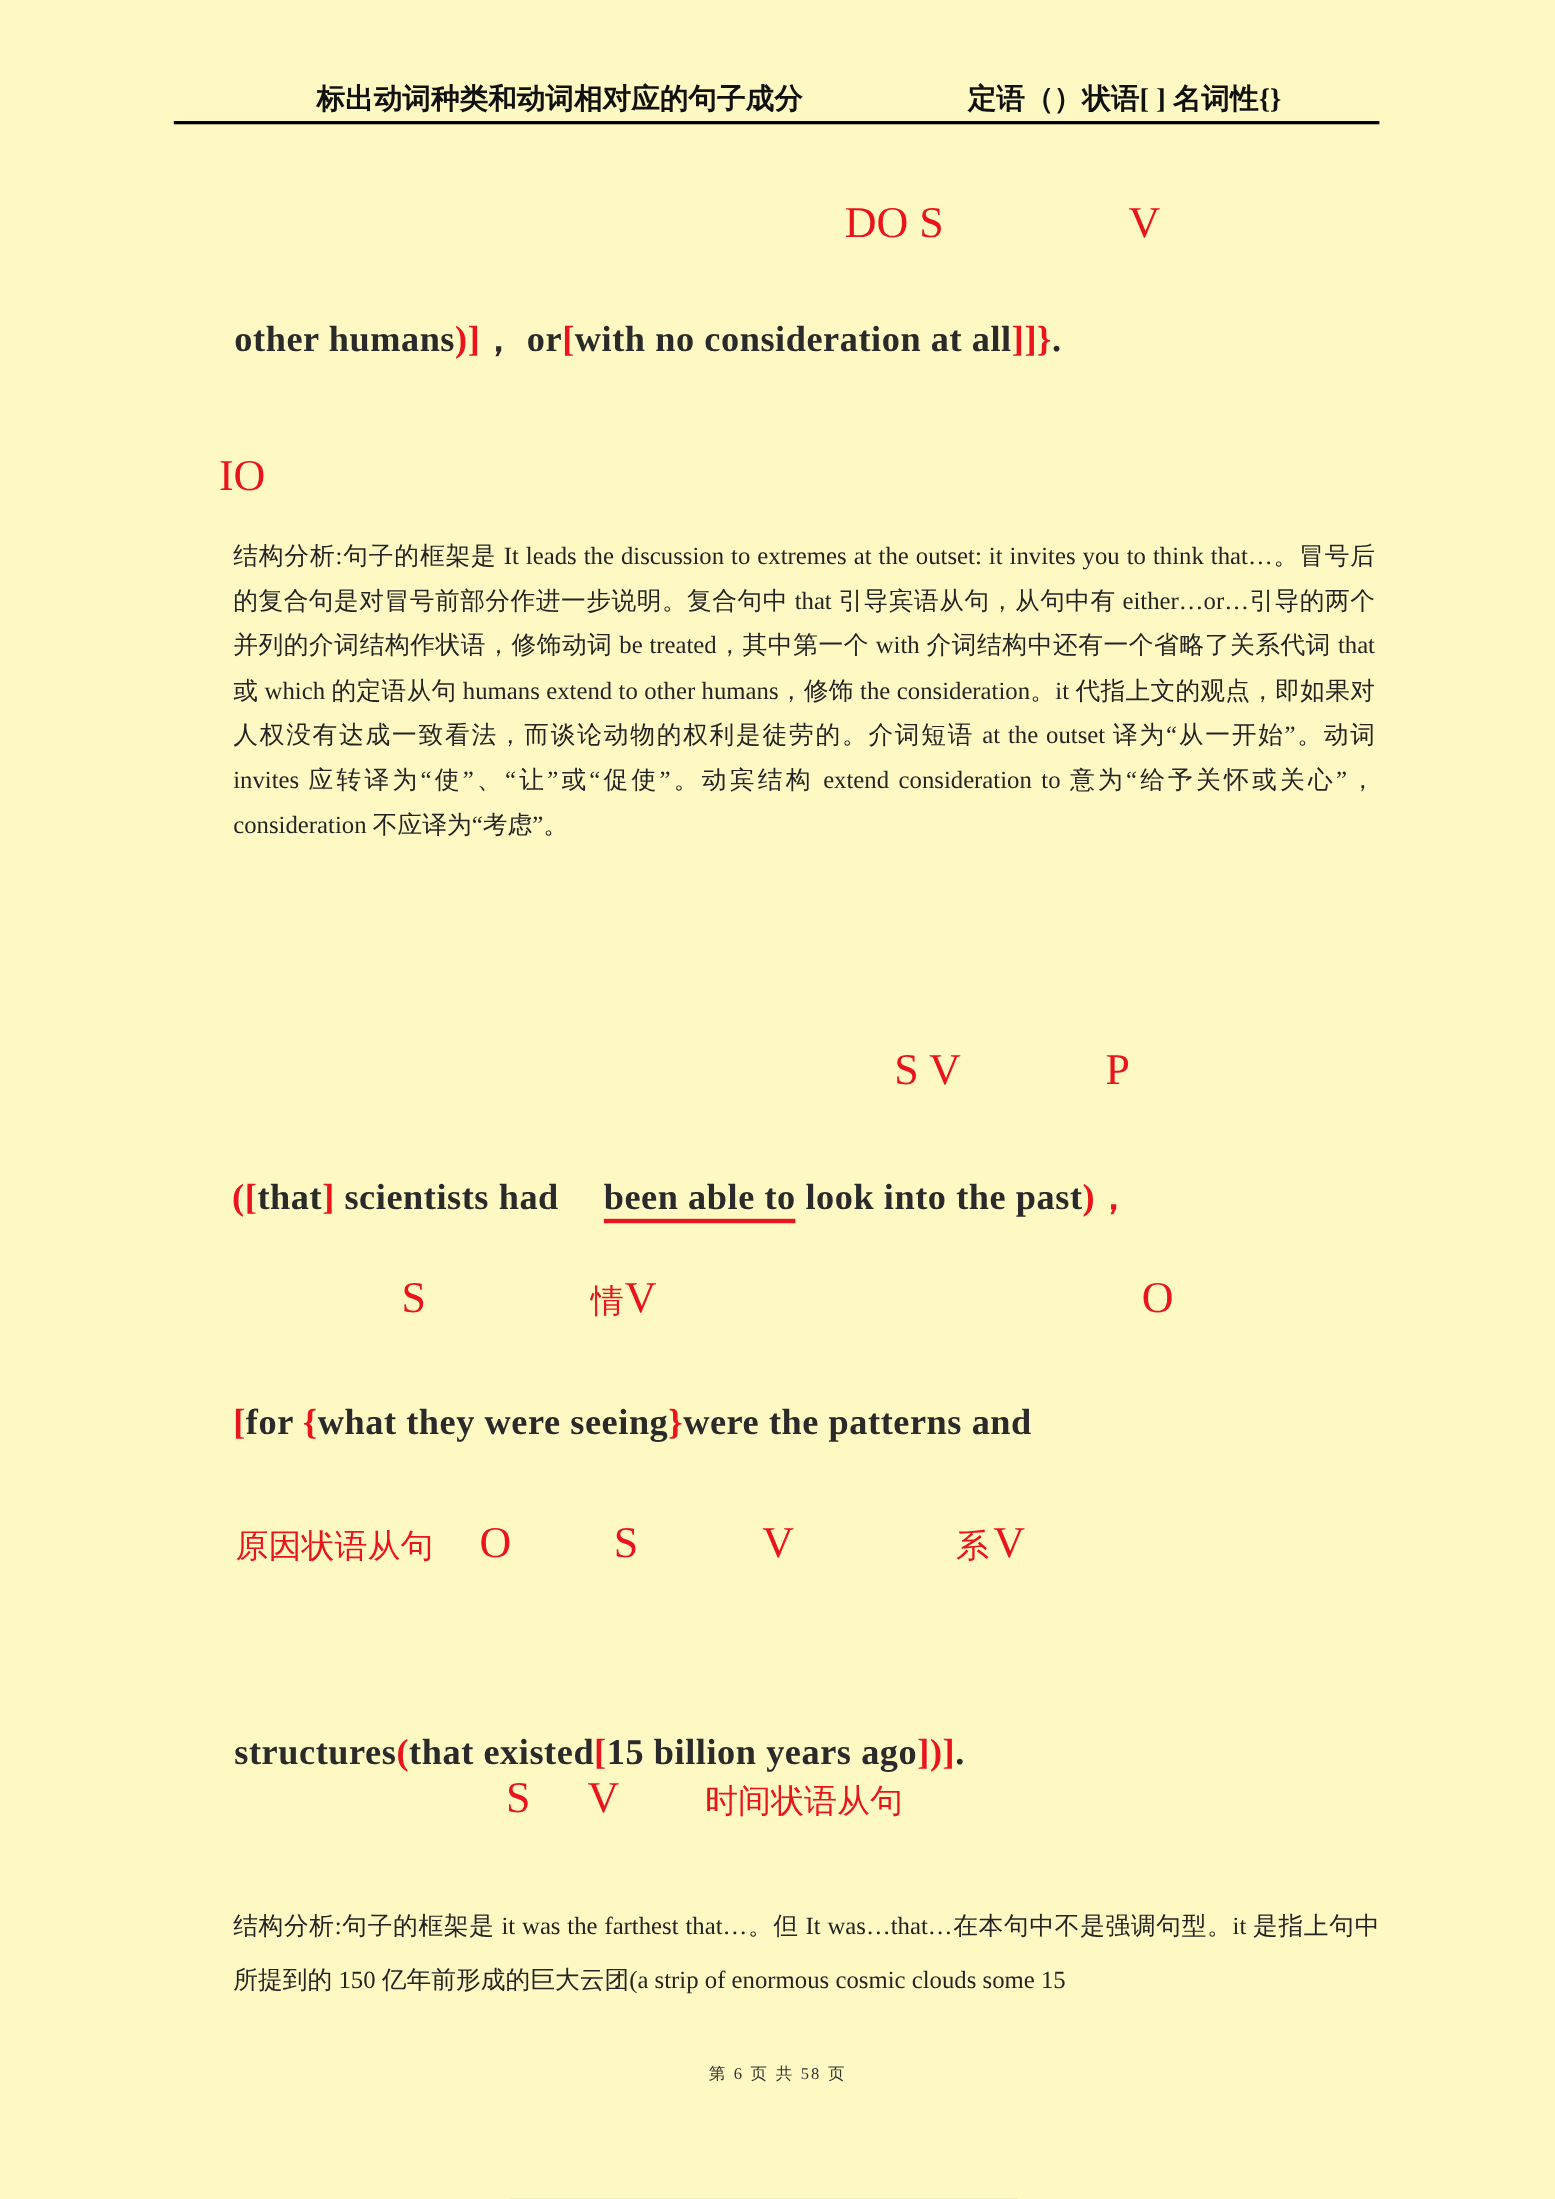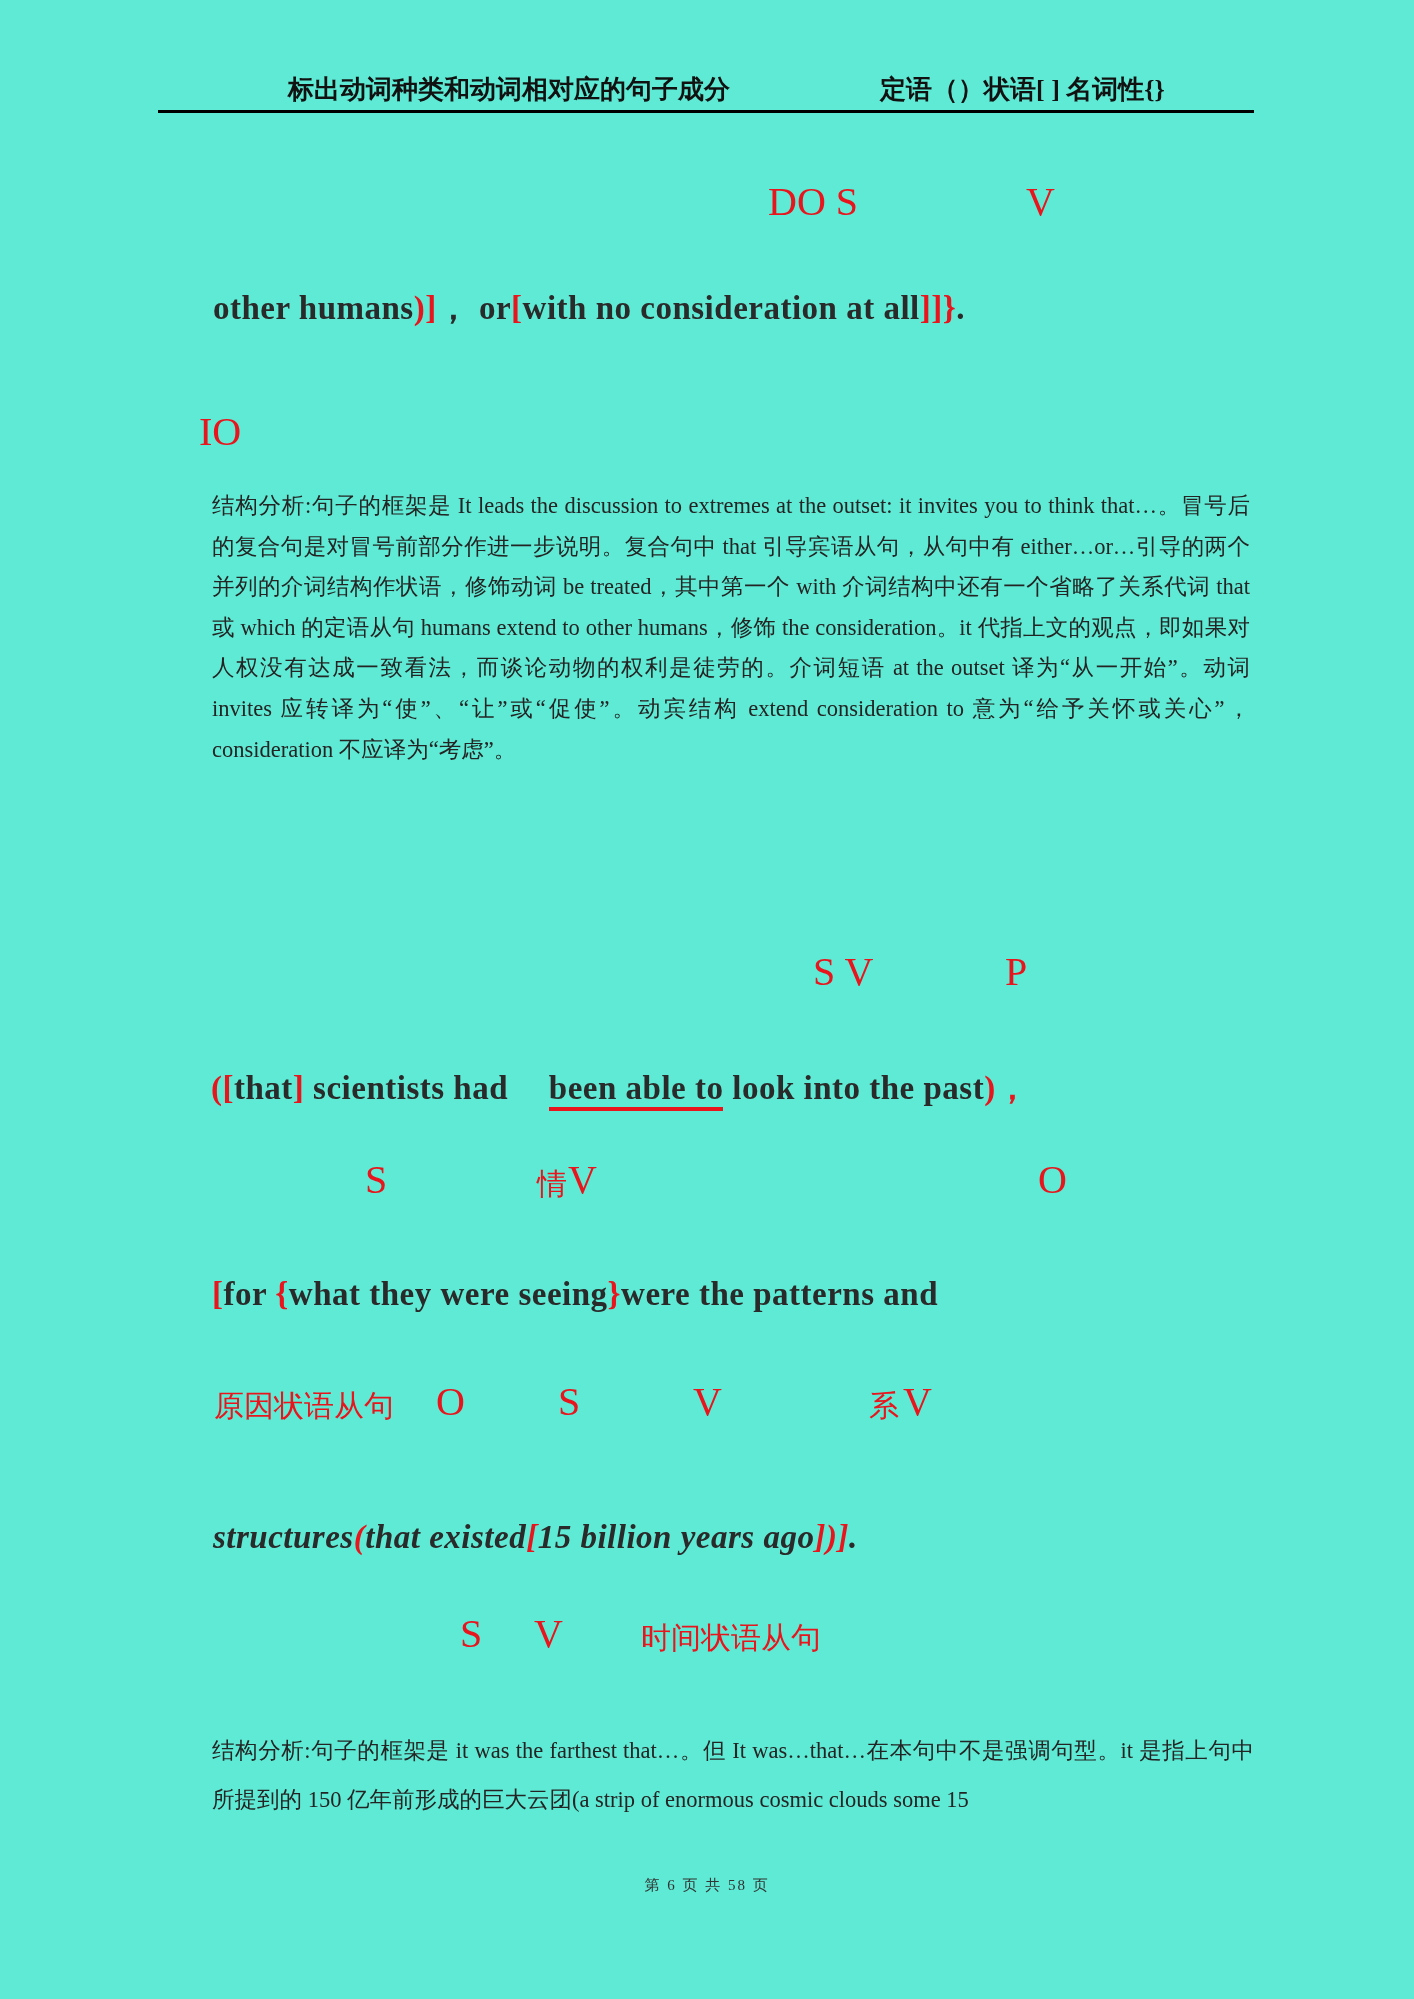--- a/index.html
+++ b/index.html
@@ -1,20 +1,20 @@
 <!DOCTYPE html>
 <html><head>
 <meta charset="utf-8">
 <style>
   html,body{margin:0;padding:0;background:#888;}
   .page{
     position:relative;
     width:1414px;height:1999px;
     margin:0 auto;
-    background:#5eead4;
+    background:#fef9c3;
     font-family:"Liberation Serif","DejaVu Serif",serif;
     color:#1f1f1f;
     overflow:hidden;
   }
   
   .hdr{position:absolute;top:72px;font-size:26px;font-weight:bold;color:#111;white-space:nowrap;}
   .hdr-left{left:288px;}
   .hdr-right{left:840px;margin-left:40px;}
   .rule{position:absolute;top:110px;left:158px;width:1096px;border-top:3px solid #000;}
   
@@ -39,21 +39,21 @@
   .p-v6{top:1614px;left:534px;}
   .p-clause6{top:1623px;left:641px;}
   
   .sent{position:absolute;font-size:33px;font-weight:bold;letter-spacing:0.5px;white-space:nowrap;color:#2a2a2a;}
   .sent .r{color:#e9141c;}
   .sent .u{border-bottom:4px solid #e9141c;padding-bottom:1px;margin-left:32px;}
   .pos-s1{top:286px;left:213px;}
   .pos-h6{top:866px;left:213px;}
   .pos-s2{top:1066px;left:211px;}
   .pos-s3{top:1276px;left:212px;}
-  .pos-s4{top:1519px;left:213px;font-style:italic;}
+  .pos-s4{top:1576px;left:213px;}
   
   .para{position:absolute;font-size:22.5px;color:#242424;text-align:justify;}
   .pos-p1{top:486px;left:212px;width:1038px;line-height:40.6px;}
   .pos-p2{top:1726px;left:212px;width:1042px;line-height:49px;}
   
   .footer{position:absolute;top:1876px;left:0;width:100%;text-align:center;font-size:15px;color:#333;letter-spacing:2px;}
 </style>
 </head>
 <body>
 

